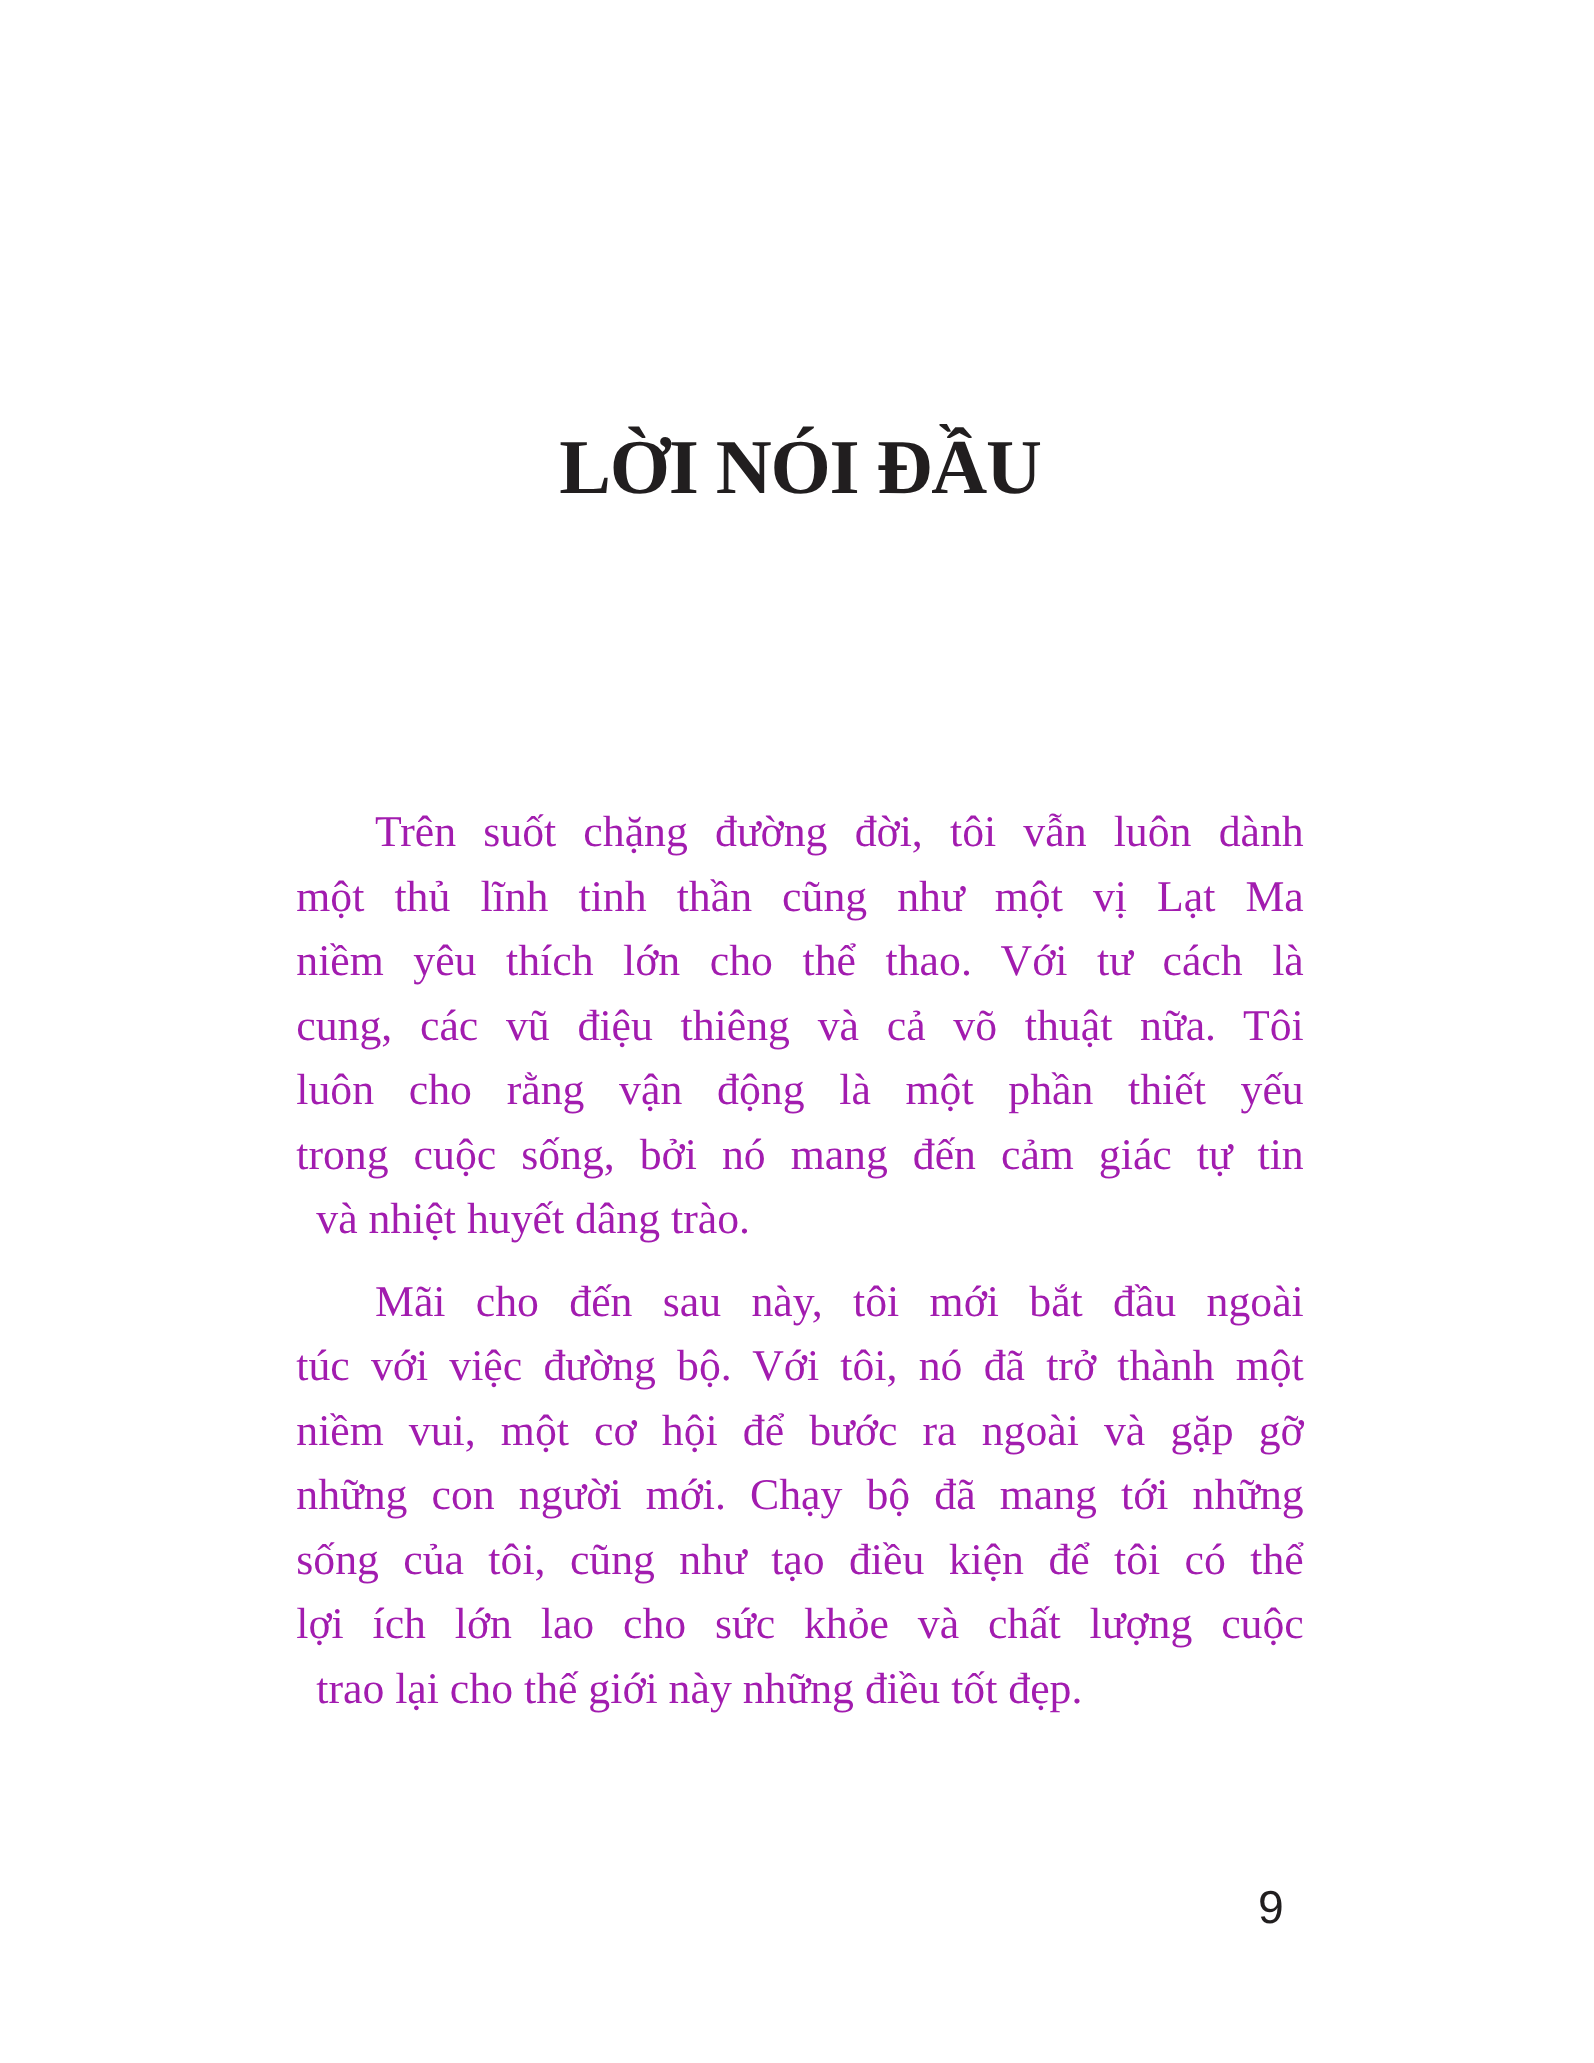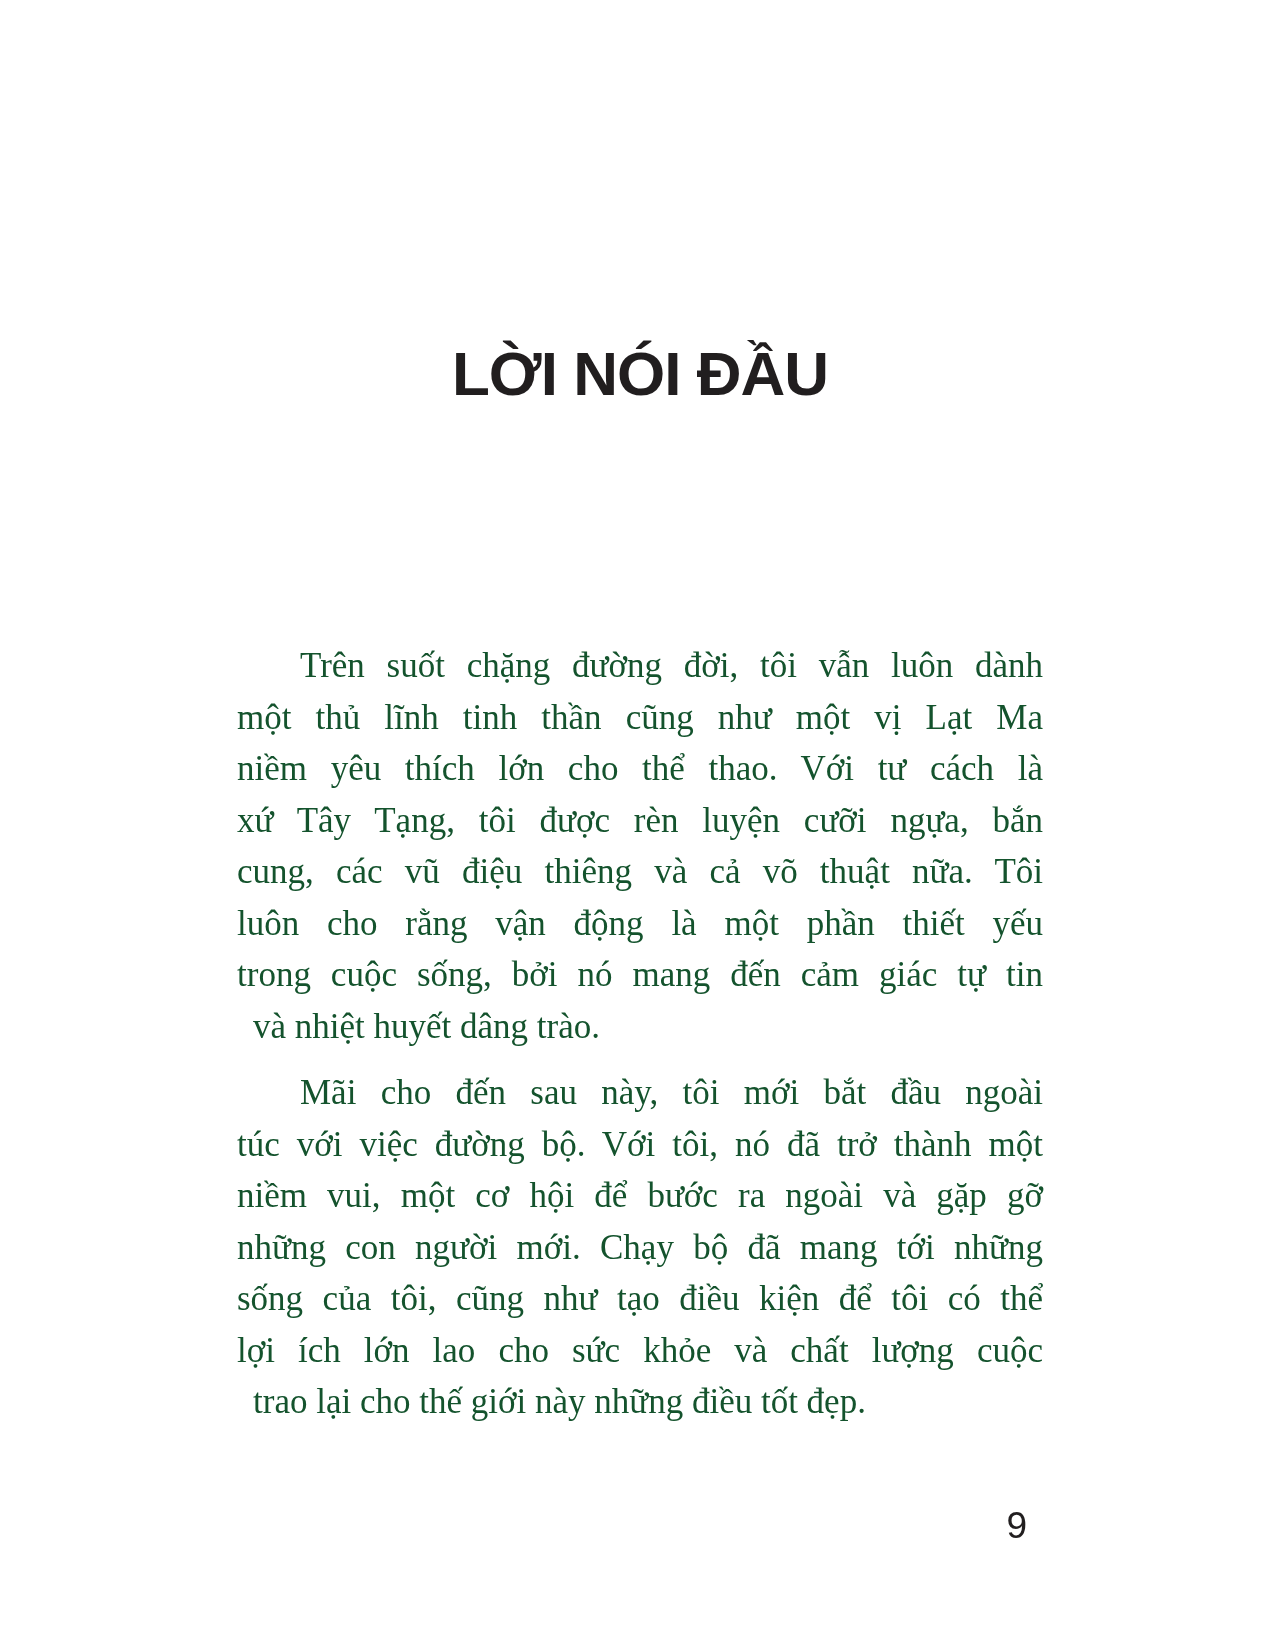--- a/index.html
+++ b/index.html
@@ -11,37 +11,37 @@
     background: #ffffff;
     overflow: hidden;
     color: #1f1c1d;
   }
   .chapter-title {
     position: absolute;
     left: 237px;
     top: 343px;
     width: 806px;
     text-align: center;
-    font-family: Liberation Sans, sans-serif;
+    font-family: Liberation Serif, serif;
     font-weight: bold;
     font-size: 62px;
     letter-spacing: -1px;
     line-height: 1;
     color: #211e1f;
     white-space: nowrap;
   }
   .body-text {
     position: absolute;
     left: 237px;
     top: 640px;
     width: 806px;
     font-family: "Liberation Serif", "DejaVu Serif", serif;
     font-size: 35px;
     line-height: 51.5px;
-    color: #14532d;
+    color: #a21caf;
   }
   .paragraph { margin: 0; }
   .paragraph + .paragraph { margin-top: 15px; }
   .body-line {
     text-align: justify;
     text-align-last: justify;
     white-space: nowrap;
   }
   .body-line.indent { text-indent: 63px; }
   .body-line.para-last {
@@ -67,21 +67,20 @@
 <div class="page">
 
   <h1 class="chapter-title">LỜI NÓI ĐẦU</h1>
 
   <div class="body-text">
 
     <div class="paragraph">
       <div class="body-line indent">Trên suốt chặng đường đời, tôi vẫn luôn dành</div>
       <div class="body-line">một thủ lĩnh tinh thần cũng như một vị Lạt Ma</div>
       <div class="body-line">niềm yêu thích lớn cho thể thao. Với tư cách là</div>
-      <div class="body-line">xứ Tây Tạng, tôi được rèn luyện cưỡi ngựa, bắn</div>
       <div class="body-line">cung, các vũ điệu thiêng và cả võ thuật nữa. Tôi</div>
       <div class="body-line">luôn cho rằng vận động là một phần thiết yếu</div>
       <div class="body-line">trong cuộc sống, bởi nó mang đến cảm giác tự tin</div>
       <div class="body-line para-last">và nhiệt huyết dâng trào.</div>
     </div>
 
     <div class="paragraph">
       <div class="body-line indent">Mãi cho đến sau này, tôi mới bắt đầu ngoài</div>
       <div class="body-line">túc với việc đường bộ. Với tôi, nó đã trở thành một</div>
       <div class="body-line">niềm vui, một cơ hội để bước ra ngoài và gặp gỡ</div>

